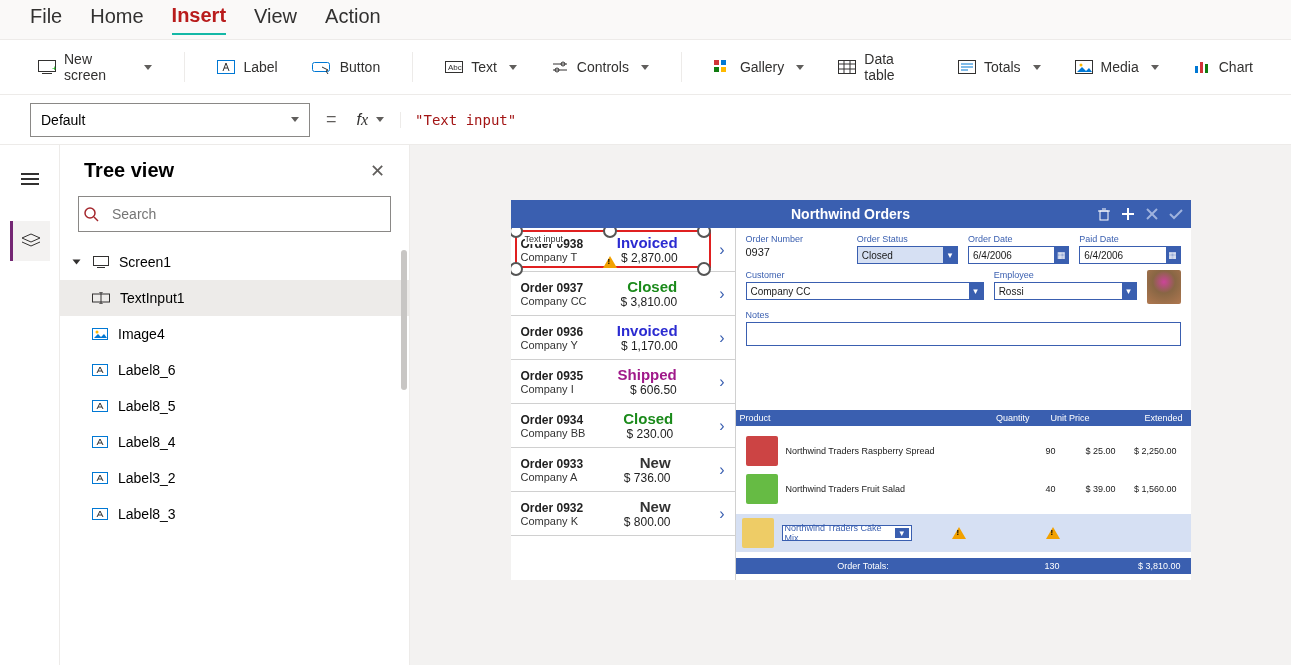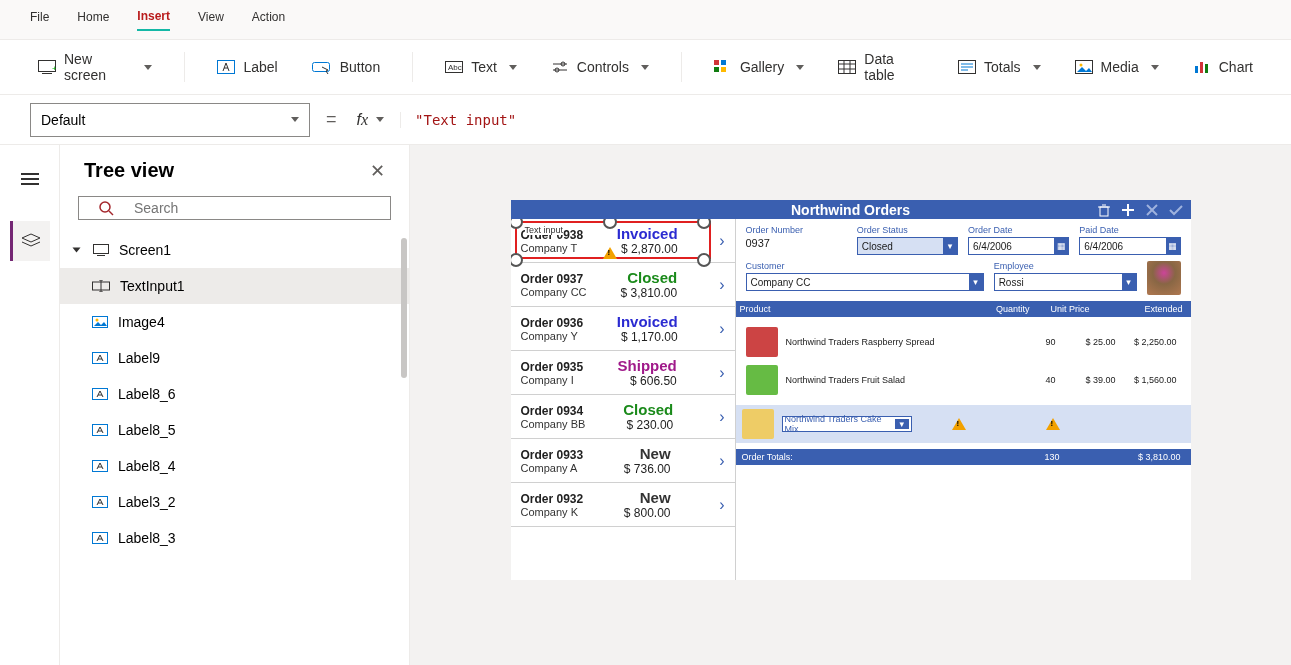--- a/index.html
+++ b/index.html
@@ -1,20 +1,20 @@
 <!DOCTYPE html>
 <html><head>
 <meta charset="utf-8">
 <style>
 * { box-sizing: border-box; margin: 0; padding: 0; font-family: "Segoe UI", sans-serif; }
 body { background: #fff; width: 1291px; height: 665px; overflow: hidden; position: relative; }
 
 
 .menubar { height: 40px; display: flex; align-items: center; padding: 0 30px; gap: 28px; background: #faf9f8; border-bottom: 1px solid #edebe9; }
-.menubar-item { font-size: 12px; color: #323130; cursor: pointer; padding-bottom: 6px; }
+.menubar-item { font-size: 20px; color: #323130; cursor: pointer; padding-bottom: 6px; }
 .menubar-item.active { color: #b91c1c; font-weight: 600; border-bottom: 2px solid #14b8a6; }
 
 
 .ribbon { height: 55px; display: flex; align-items: center; padding: 0 30px; gap: 18px; background: #fff; border-bottom: 1px solid #edebe9; }
 .ribbon-group { display: flex; align-items: center; gap: 8px; cursor: pointer; padding: 6px 8px; }
 .ribbon-sep { width: 1px; height: 30px; background: #edebe9; margin: 0 6px; }
 .ribbon-label { font-size: 14px; color: #323130; }
 .chevron-down { width: 0; height: 0; border-left: 4px solid transparent; border-right: 4px solid transparent; border-top: 5px solid #605e5c; margin-left: 4px; }
 
 
@@ -34,37 +34,37 @@
 
 .leftrail { width: 60px; border-right: 1px solid #edebe9; display: flex; flex-direction: column; align-items: center; padding-top: 14px; gap: 22px; }
 .leftrail .rail-btn { width: 40px; height: 40px; display:flex; align-items:center; justify-content:center; cursor:pointer; }
 .leftrail .rail-btn.active { border-left: 3px solid #742774; background:#f3f2f1; }
 
 
 .treepanel { width: 350px; border-right: 1px solid #edebe9; display:flex; flex-direction:column; }
 .treepanel-header { display:flex; justify-content:space-between; align-items:center; padding: 14px 24px; }
 .treepanel-title { font-size: 20px; font-weight:600; }
 .treepanel-close { font-size: 18px; color:#605e5c; cursor:pointer; }
-.treepanel-search { margin: 0 18px 12px; height: 24px; border:1px solid #8a8886; display:flex; align-items:center; padding:0 19px; gap:20px; }
+.treepanel-search { margin: 0 18px 12px; height: 36px; border:1px solid #8a8886; display:flex; align-items:center; padding:0 4px; gap:13px; }
 .treepanel-search input { border:none; outline:none; flex:1; font-size:14px; }
 .tree-scroll { overflow-y:auto; flex:1; position:relative;}
 .tree-scroller { position:absolute; right:2px; top:6px; width:6px; height:140px; background:#c8c6c4; border-radius:3px;}
 .tree-item { display:flex; align-items:center; gap:10px; padding:10px 20px 10px 32px; font-size:14px; cursor:pointer; }
 .tree-item.root { padding-left: 14px; }
 .tree-item.selected { background:#edebe9; }
 .tree-toggle { width:0;height:0;border-top:4px solid transparent;border-bottom:4px solid transparent;border-left:5px solid #323130; transform:rotate(90deg); margin-right:4px;}
 .tree-icon { display:inline-flex; }
 
 
 .canvas-area { flex:1; background:#f3f2f1; display:flex; justify-content:center; align-items:flex-start; padding-top:55px; overflow:hidden;}
 .canvas-frame { width: 680px; background:#fff; position:relative; }
 
 
 .app { display:flex; flex-direction:column; height: 380px; }
-.app-header { background:#3a5fb0; color:#fff; height:19px; display:flex; align-items:center; justify-content:center; position:relative; font-weight:600; font-size:14px;}
+.app-header { background:#3a5fb0; color:#fff; height:28px; display:flex; align-items:center; justify-content:center; position:relative; font-weight:600; font-size:14px;}
 .app-header .icons-right{ position:absolute; right:6px; display:flex; gap:6px; align-items:center;}
 .app-header .hicon{ width:18px;height:18px;display:flex;align-items:center;justify-content:center; color:#cfd9ee; }
 .app-header .hicon.bold{ color:#fff; }
 
 .app-body { display:flex; flex:1; min-height:0;}
 .orders-list { width:225px; border-right:1px solid #d0d0d0; overflow:hidden;}
 .order-item { border-bottom:1px solid #d0d0d0; padding:6px 10px; position:relative; display:flex; justify-content:space-between; align-items:center;}
 .order-left { display:flex; flex-direction:column; }
 .order-title { font-size:12px; font-weight:700; color:#222; }
 .order-company { font-size:11px; color:#333; }
@@ -106,21 +106,21 @@
 .prod-img.green { background:#6b4;}
 .prod-img.yellow { background:#ec6;}
 .prod-row .pname{flex:2;}
 .prod-row .q{flex:0 0 55px;text-align:right;}
 .prod-row .up{flex:0 0 60px;text-align:right;}
 .prod-row .ext{flex:0 0 65px;text-align:right;padding-right:4px;}
 .newprod-row { background:#d6e0f3; display:flex; align-items:center; padding:4px 6px; margin:0 -10px;}
 .newprod-row .prod-img{ width:32px;height:30px;}
 .newprod-select{ border:1px solid #3a5fb0; background:#fff; height:16px; display:flex;align-items:center;justify-content:space-between;padding:0 2px; font-size:9px; color:#3a5fb0; width:130px;}
 .totals-row{ background:#3a5fb0;color:#fff;display:flex;font-size:9px;padding:3px 6px; margin:0 -10px;}
-.totals-row span:nth-child(1){flex:2;text-align:left;padding-right:20px;}
+.totals-row span:nth-child(1){flex:2;text-align:center;padding-right:20px;}
 .totals-row span:nth-child(2){flex:0 0 55px;text-align:right;}
 .totals-row span:nth-child(3){flex:0 0 60px;}
 .totals-row span:nth-child(4){flex:0 0 65px;text-align:right;padding-right:4px;}
 </style>
 </head>
 <body>
 
 <div class="menubar">
   <div class="menubar-item">File</div>
   <div class="menubar-item">Home</div>
@@ -310,29 +310,20 @@
       <div class="tree-item">
         <span class="tree-icon">
             <svg width="16" height="12">
               <rect x="0.5" y="0.5" width="15" height="11" fill="none" stroke="#0078d4"></rect>
               <circle cx="5" cy="4" r="1.5" fill="#ffb900"></circle>
               <path d="M2 10 L6 6 L9 9 L12 6 L15 10 Z" fill="#0078d4"></path>
             </svg>
           </span>
         <span>Image4</span>
       </div>
-      <div class="tree-item">
-          <span class="tree-icon">
-            <svg width="16" height="12">
-              <rect x="0.5" y="0.5" width="15" height="11" fill="none" stroke="#0078d4"></rect>
-              <path d="M5 9 L8 3 L11 9 M6 7 H10" stroke="#323130" fill="none"></path>
-            </svg>
-          </span>
-          <span>Label9</span>
-        </div>
       <div class="tree-item">
           <span class="tree-icon">
             <svg width="16" height="12">
               <rect x="0.5" y="0.5" width="15" height="11" fill="none" stroke="#0078d4"></rect>
               <path d="M5 9 L8 3 L11 9 M6 7 H10" stroke="#323130" fill="none"></path>
             </svg>
           </span>
           <span>Label8_6</span>
         </div>
       <div class="tree-item">
@@ -538,20 +529,24 @@
                 </div>
               <div class="form-col" style="flex:1.2;">
                   <span class="form-label">Employee</span>
                   <div class="form-select" style="background:#fff;gap:11px;">
                     <span>Rossi</span>
                     <span class="sel-arrow">▾</span>
                   </div>
                 </div>
               <div class="avatar"></div>
             </div>
+            <div class="form-col">
+                <span class="form-label">Notes</span>
+                <div class="notes-box"></div>
+              </div>
 
             <div class="prod-header">
               <span>Product</span>
               <span>Quantity</span>
               <span>Unit Price</span>
               <span>Extended</span>
             </div>
             <div id="prod-rows">
                 <div class="prod-row">
                   <div class="prod-img "></div>

